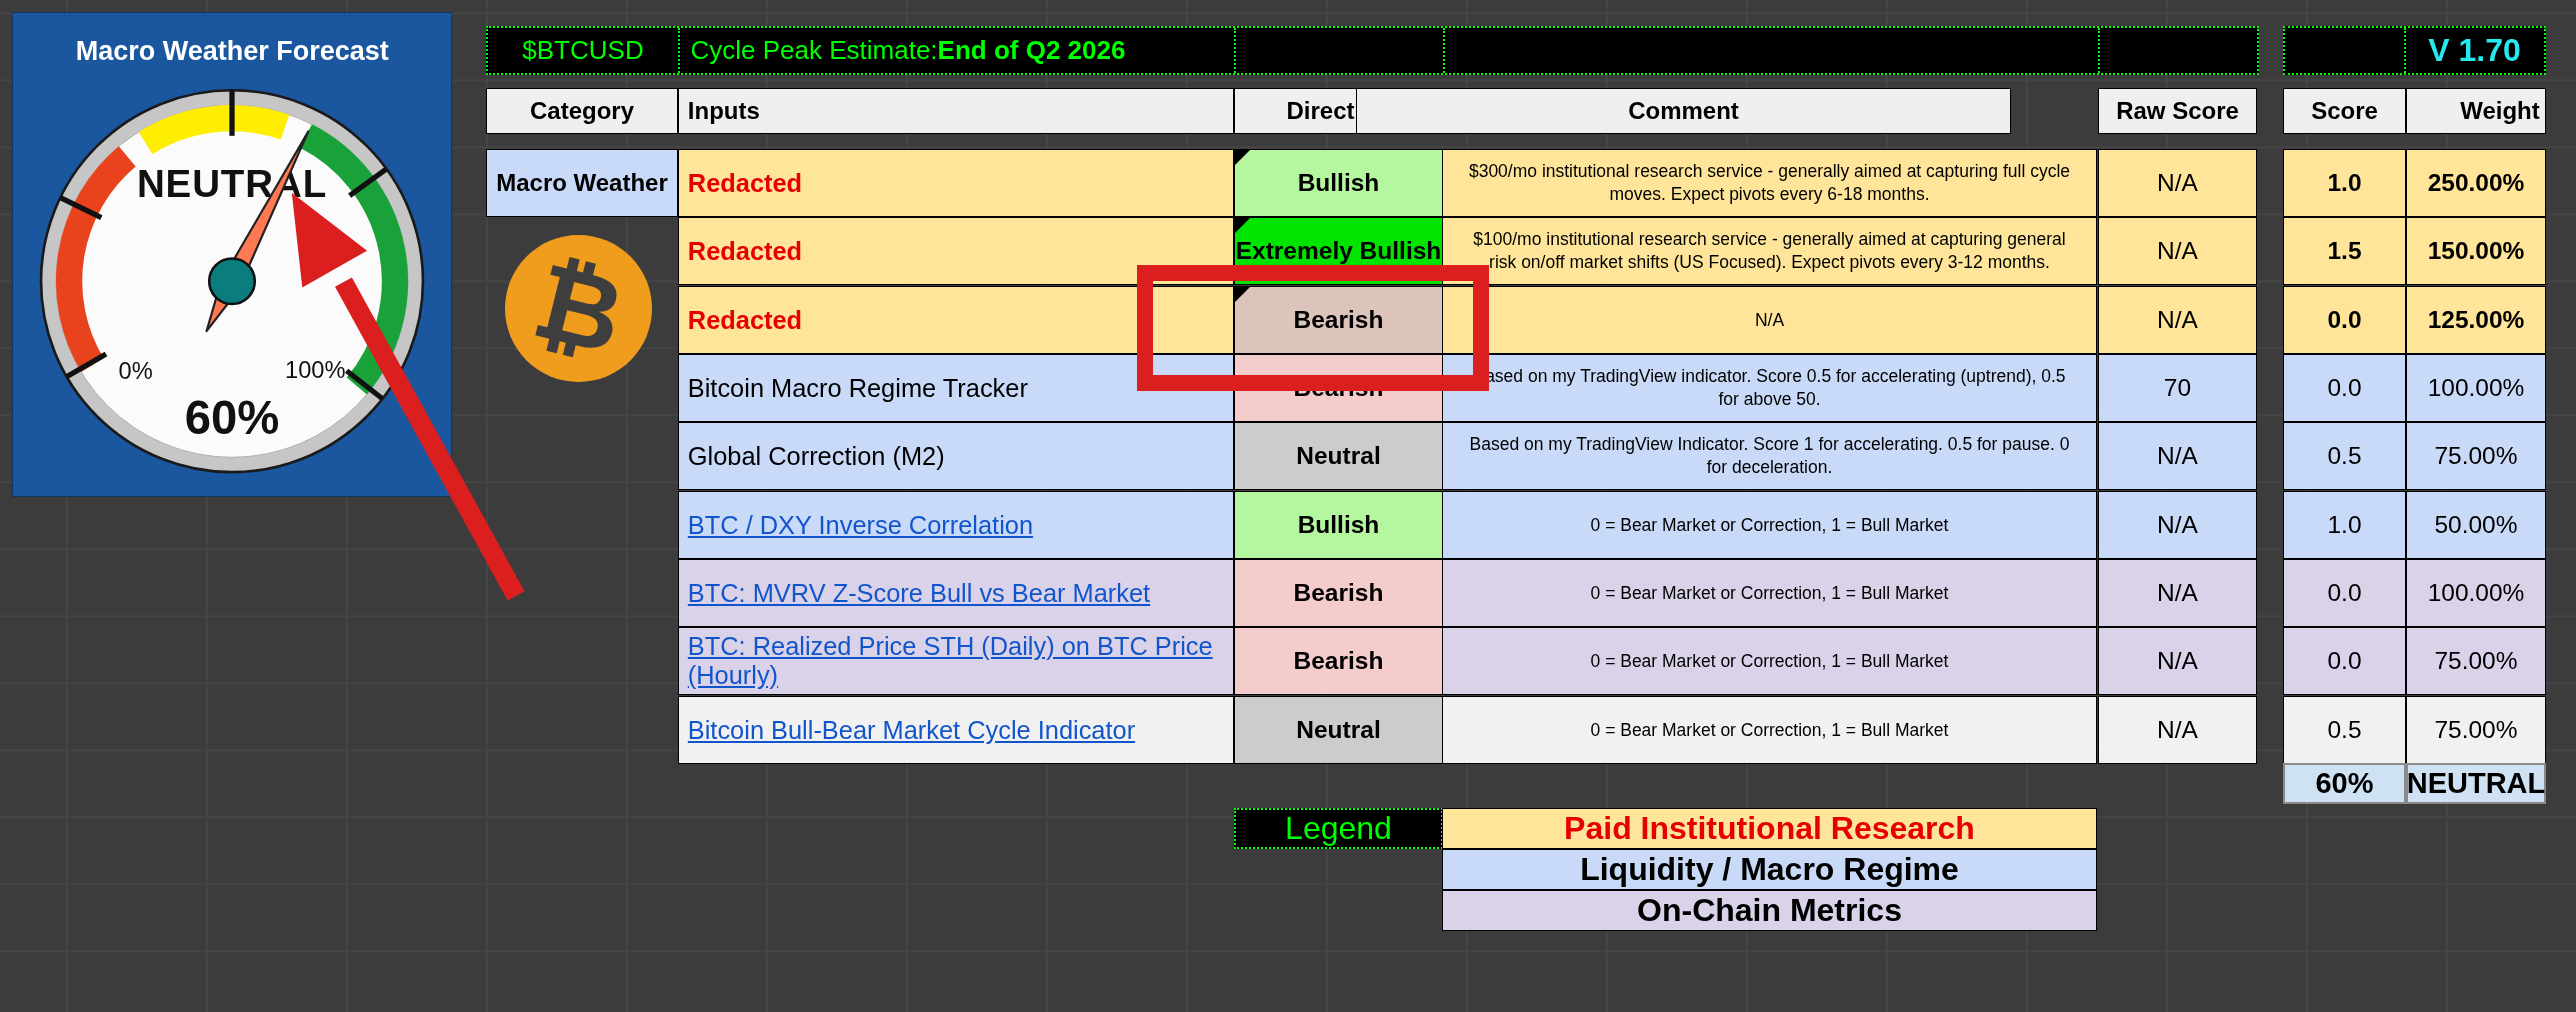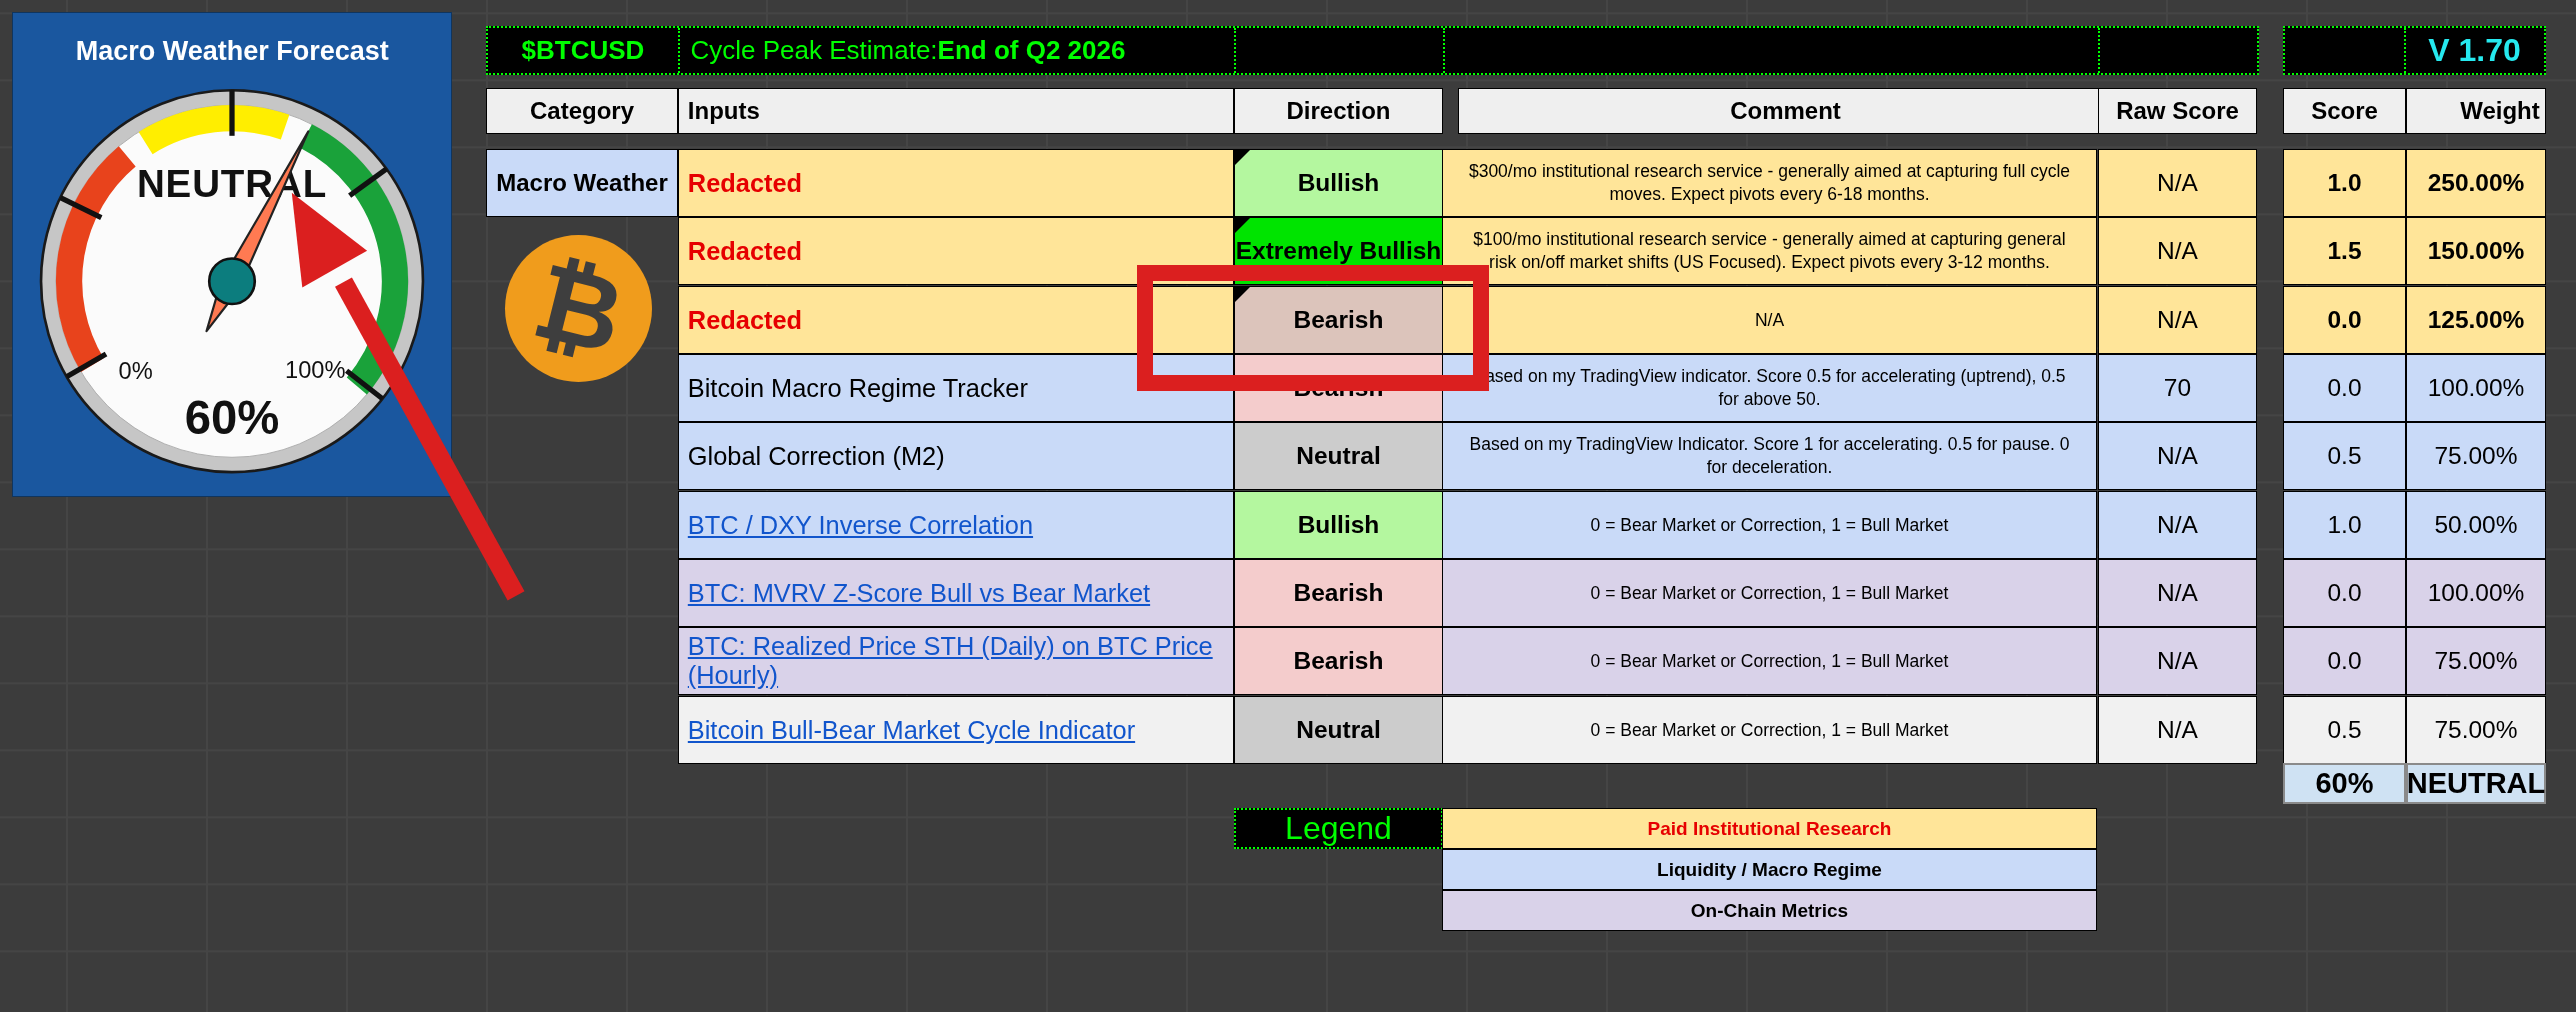--- a/index.html
+++ b/index.html
@@ -33,31 +33,31 @@
   a.link{color:#1155cc;text-decoration:underline;cursor:pointer;}
   .note{position:absolute;top:0;left:0;width:0;height:0;
     border-top:15px solid #000;border-right:15px solid transparent;}
 
   
   .gbar{position:absolute;box-sizing:border-box;background:#000;border:2.6px dotted #00ff00;
     display:flex;z-index:12;}
   .gbar .seg{box-sizing:border-box;height:100%;display:flex;align-items:center;
     border-right:2.6px dotted #00ff00;color:#00ff00;font-size:26px;}
   .gbar .seg:last-child{border-right:none;}
-  .seg-center{justify-content:center;font-weight:bold;text-align:right;}
+  .seg-center{justify-content:center;font-weight:normal;text-align:right;}
   .seg-pad{padding-left:10.5px;}
   .ver{justify-content:center;font-weight:bold;color:#26e9ef !important;font-size:32px !important;}
 
   
   .sum-cell{border:2.6px solid #8a8a8a;background:#cfe2f3;font-weight:bold;font-size:29px;}
 
   
   #legend-label{background:#000;border:2.6px dotted #00ff00;color:#00ff00;
     font-weight:normal;font-size:32px;}
-  .legend-item{font-weight:bold;font-size:19px;}
+  .legend-item{font-weight:bold;font-size:32px;}
 
   
   #bitcoin-logo{position:absolute;left:505px;top:235px;width:147px;height:147px;
     border-radius:50%;background:#f09c1c;display:flex;align-items:center;justify-content:center;z-index:30;}
   #bitcoin-logo span{font-size:105px;font-weight:bold;color:#3e3e3e;transform:rotate(14deg);line-height:1;}
   #red-rect{position:absolute;left:1137px;top:265px;width:352px;height:126px;
     box-sizing:border-box;border:16px solid #db1f1f;z-index:55;}
   #arrow-overlay{position:absolute;left:0;top:0;z-index:60;pointer-events:none;}
 </style>
 </head>
@@ -103,21 +103,21 @@
   </div>
 
   <div class="gbar" style="left:2283px;top:26px;width:263px;height:49px;">
     <div class="seg" style="width:121px;"></div>
     <div class="seg ver" style="width:137px;">V 1.70</div>
   </div>
 
   <div class="cell hdr" style="left:486px;top:88px;width:192px;height:46px;">Category</div>
   <div class="cell hdr hdr-left" style="left:678px;top:88px;width:556px;height:46px;">Inputs</div>
   <div class="cell hdr" style="left:1234px;top:88px;width:209px;height:46px;">Direction</div>
-  <div class="cell hdr" style="left:1458px;top:88px;width:655px;height:46px;">Comment</div>
+  <div class="cell hdr" style="left:1356px;top:88px;width:655px;height:46px;">Comment</div>
   <div class="cell hdr" style="left:2098px;top:88px;width:159px;height:46px;">Raw Score</div>
   <div class="cell hdr" style="left:2283px;top:88px;width:123px;height:46px;">Score</div>
   <div class="cell hdr" style="left:2406px;top:88px;width:140px;height:46px;padding-left:48px;">Weight</div>
 
   <div id="rows-layer">
       <div class="cell cat-cell" style="left: 486px; top: 149px; width: 192px; height: 68px; background: rgb(201, 218, 248);">Macro Weather</div>
       <div class="cell input-cell redacted" style="left: 678px; top: 149px; width: 556px; height: 68px; background: rgb(255, 229, 153);">Redacted</div>
       <div class="cell dir-cell" style="left: 1234px; top: 149px; width: 209px; height: 68px; background: rgb(180, 247, 159);">Bullish<div class="note"></div></div>
       <div class="cell comment-cell" style="left: 1442px; top: 149px; width: 655px; height: 68px; background: rgb(255, 229, 153);">$300/mo institutional research service - generally aimed at capturing full cycle moves. Expect pivots every 6-18 months.</div>
       <div class="cell raw-cell" style="left: 2098px; top: 149px; width: 159px; height: 68px; background: rgb(255, 229, 153);">N/A</div>

